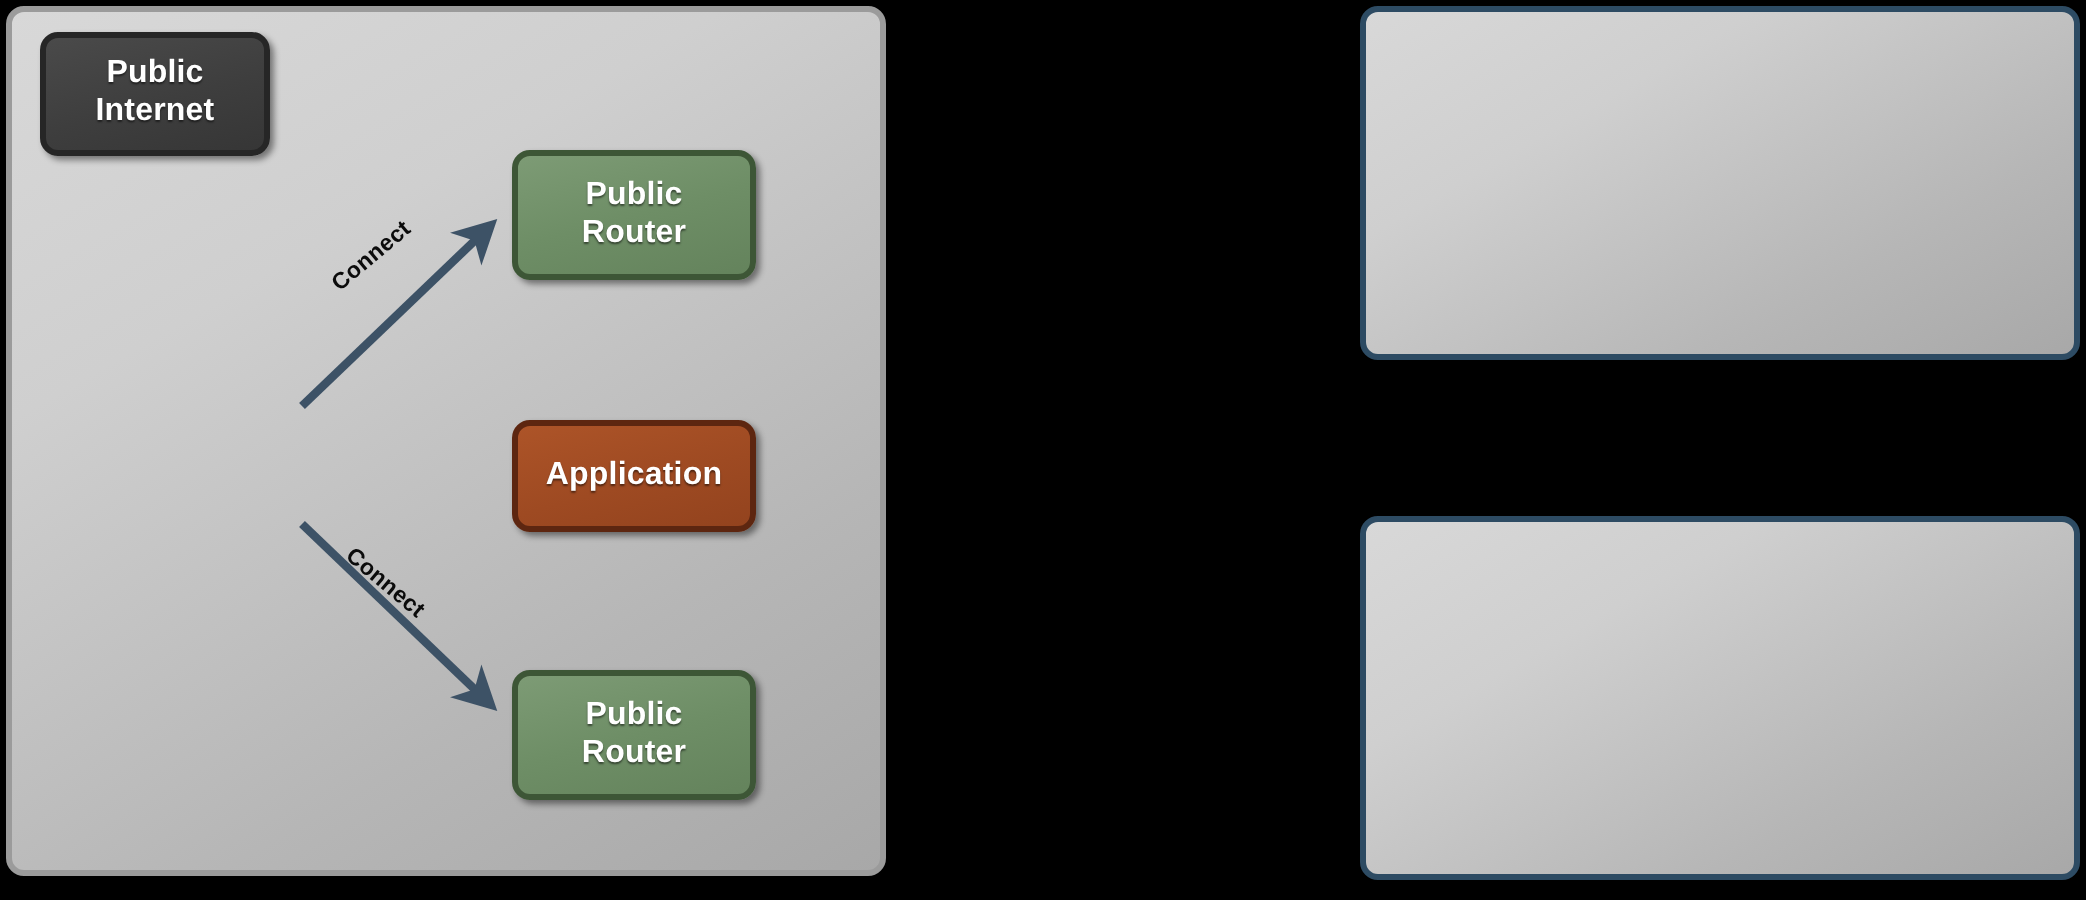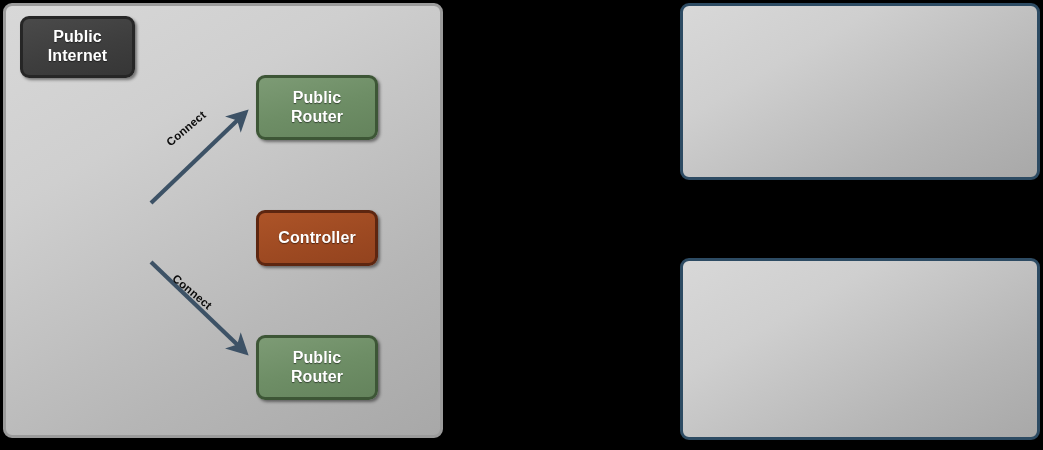--- a/index.html
+++ b/index.html
@@ -131,21 +131,21 @@
       <span class="node-label">Public
 Internet</span>
     </div>
 
     <div class="node green" id="node-public-router-1">
       <span class="node-label">Public
 Router</span>
     </div>
 
     <div class="node rust" id="node-controller">
-      <span class="node-label">Controller</span>
+      <span class="node-label">Application</span>
     </div>
 
 
     <div class="node green" id="node-public-router-2">
       <span class="node-label">Public
 Router</span>
     </div>
   </div>
 
   <svg id="connectors" viewBox="0 0 1043 450">

